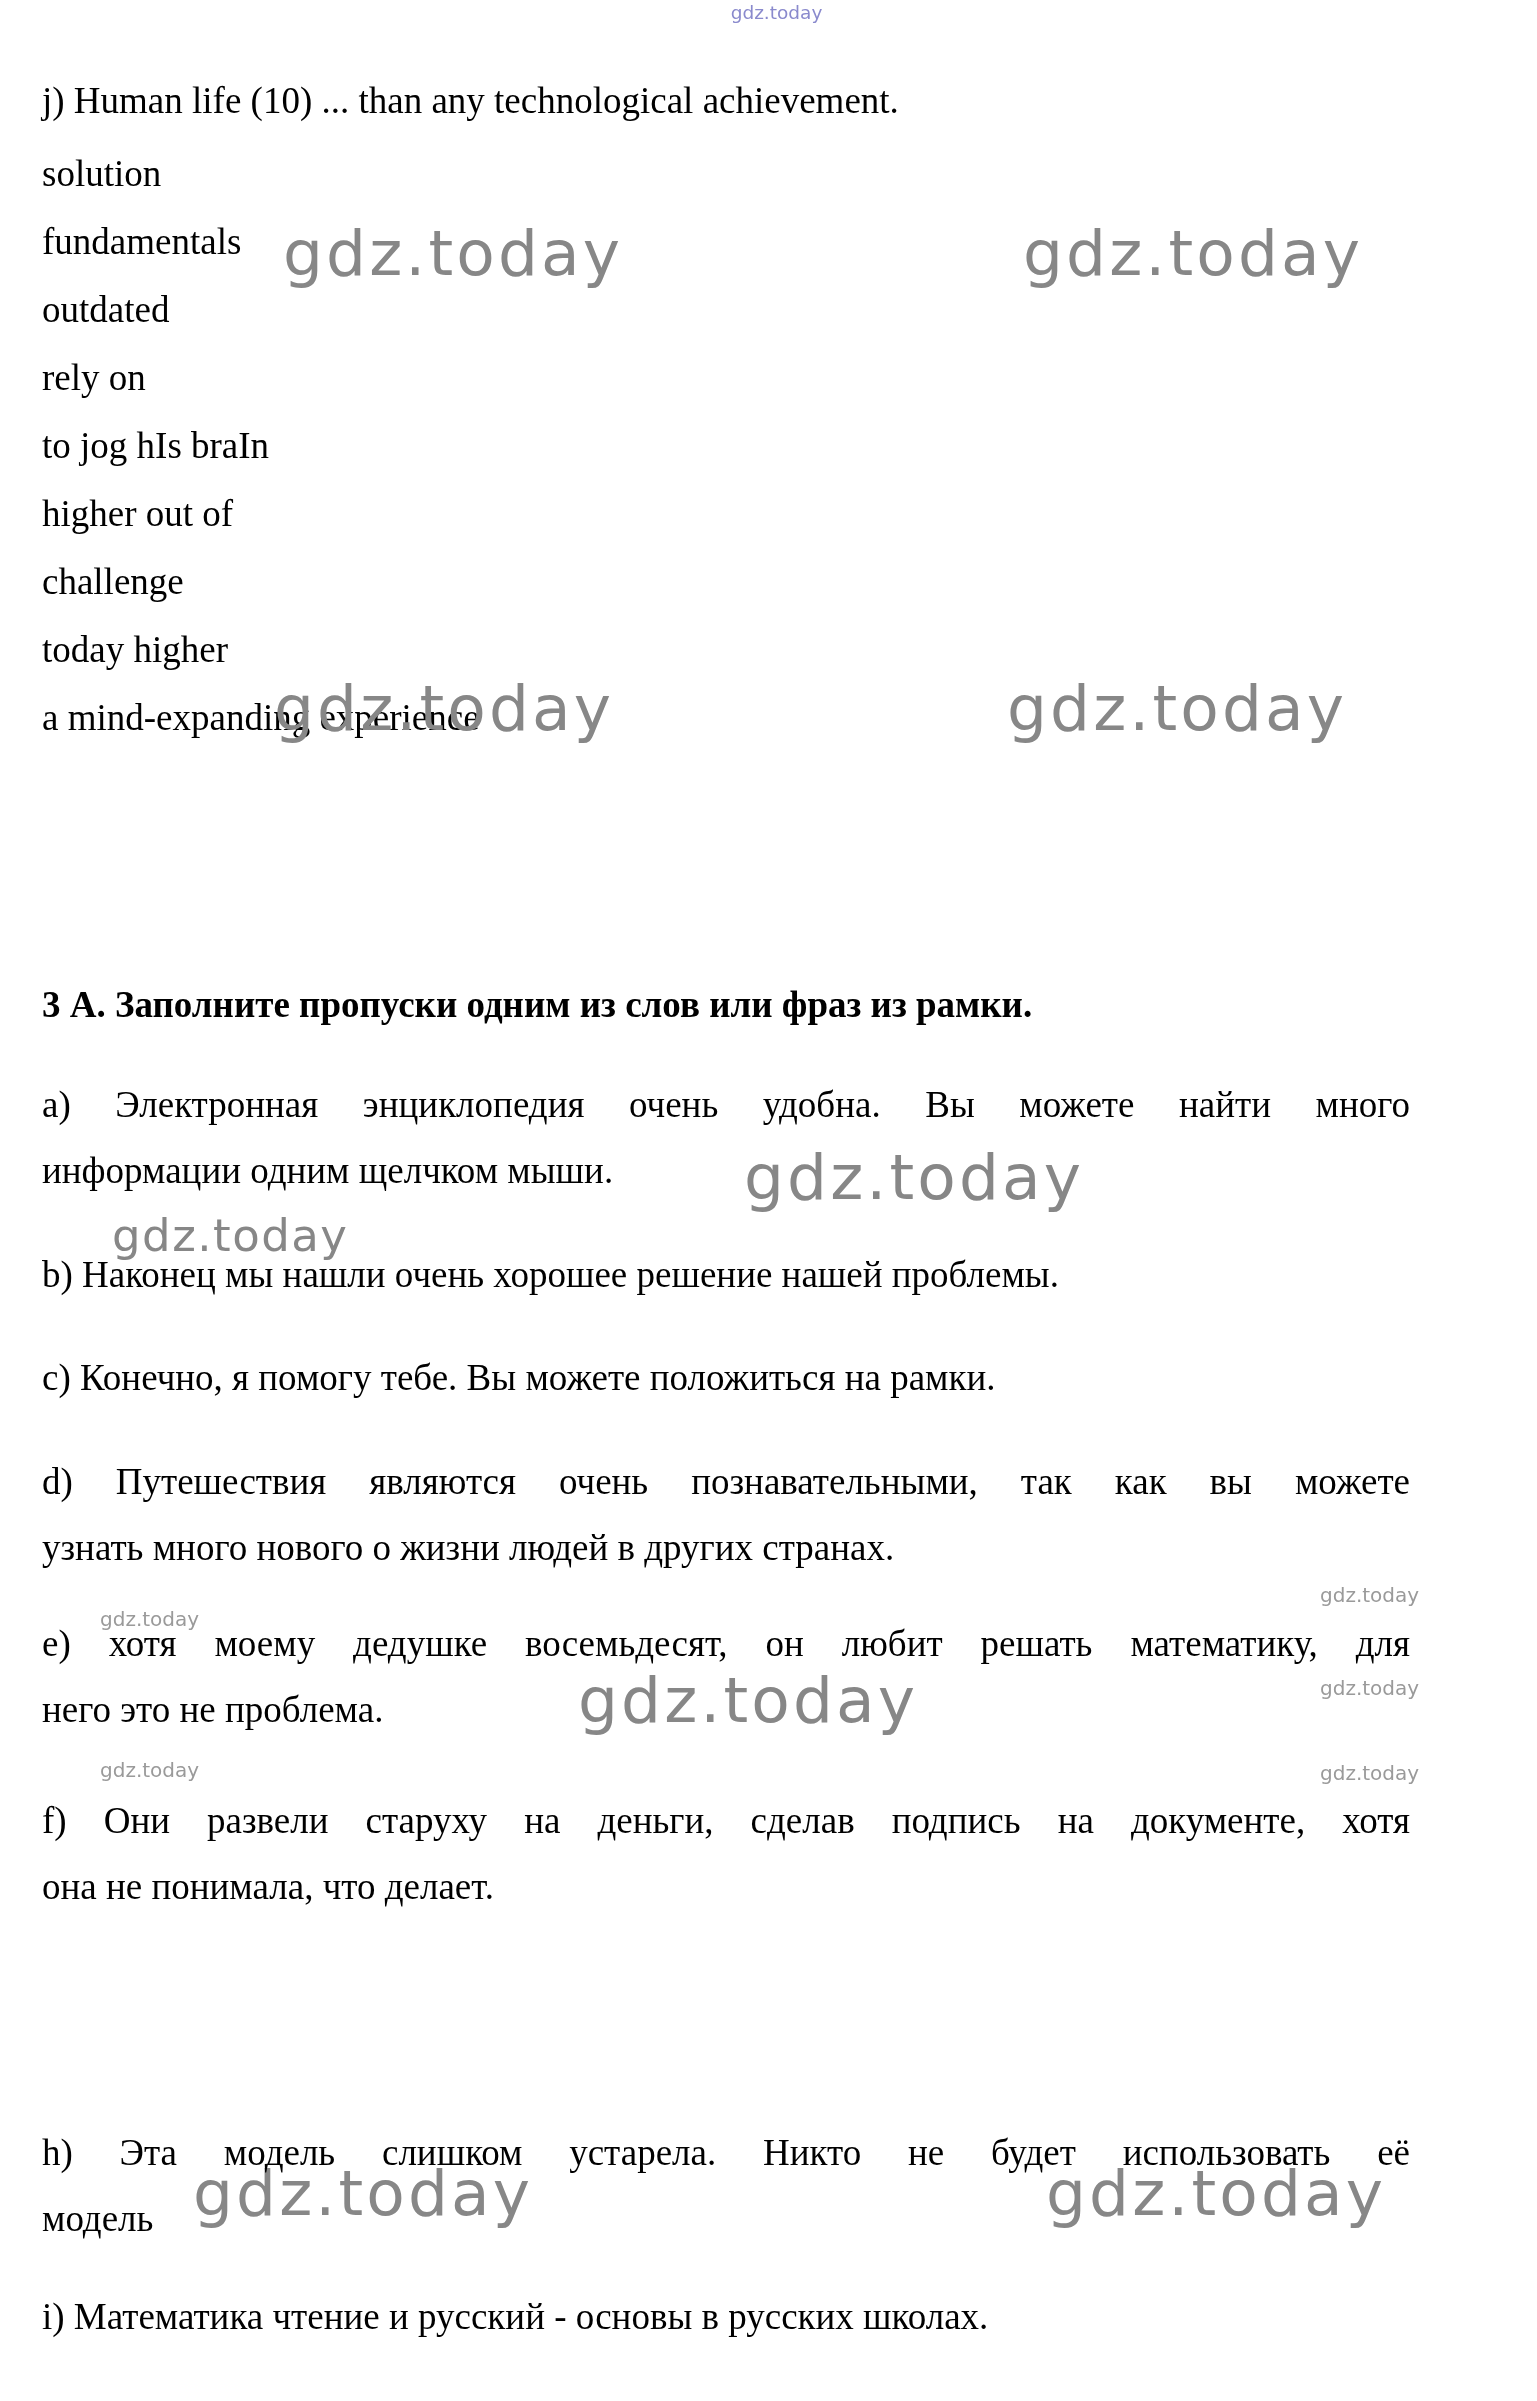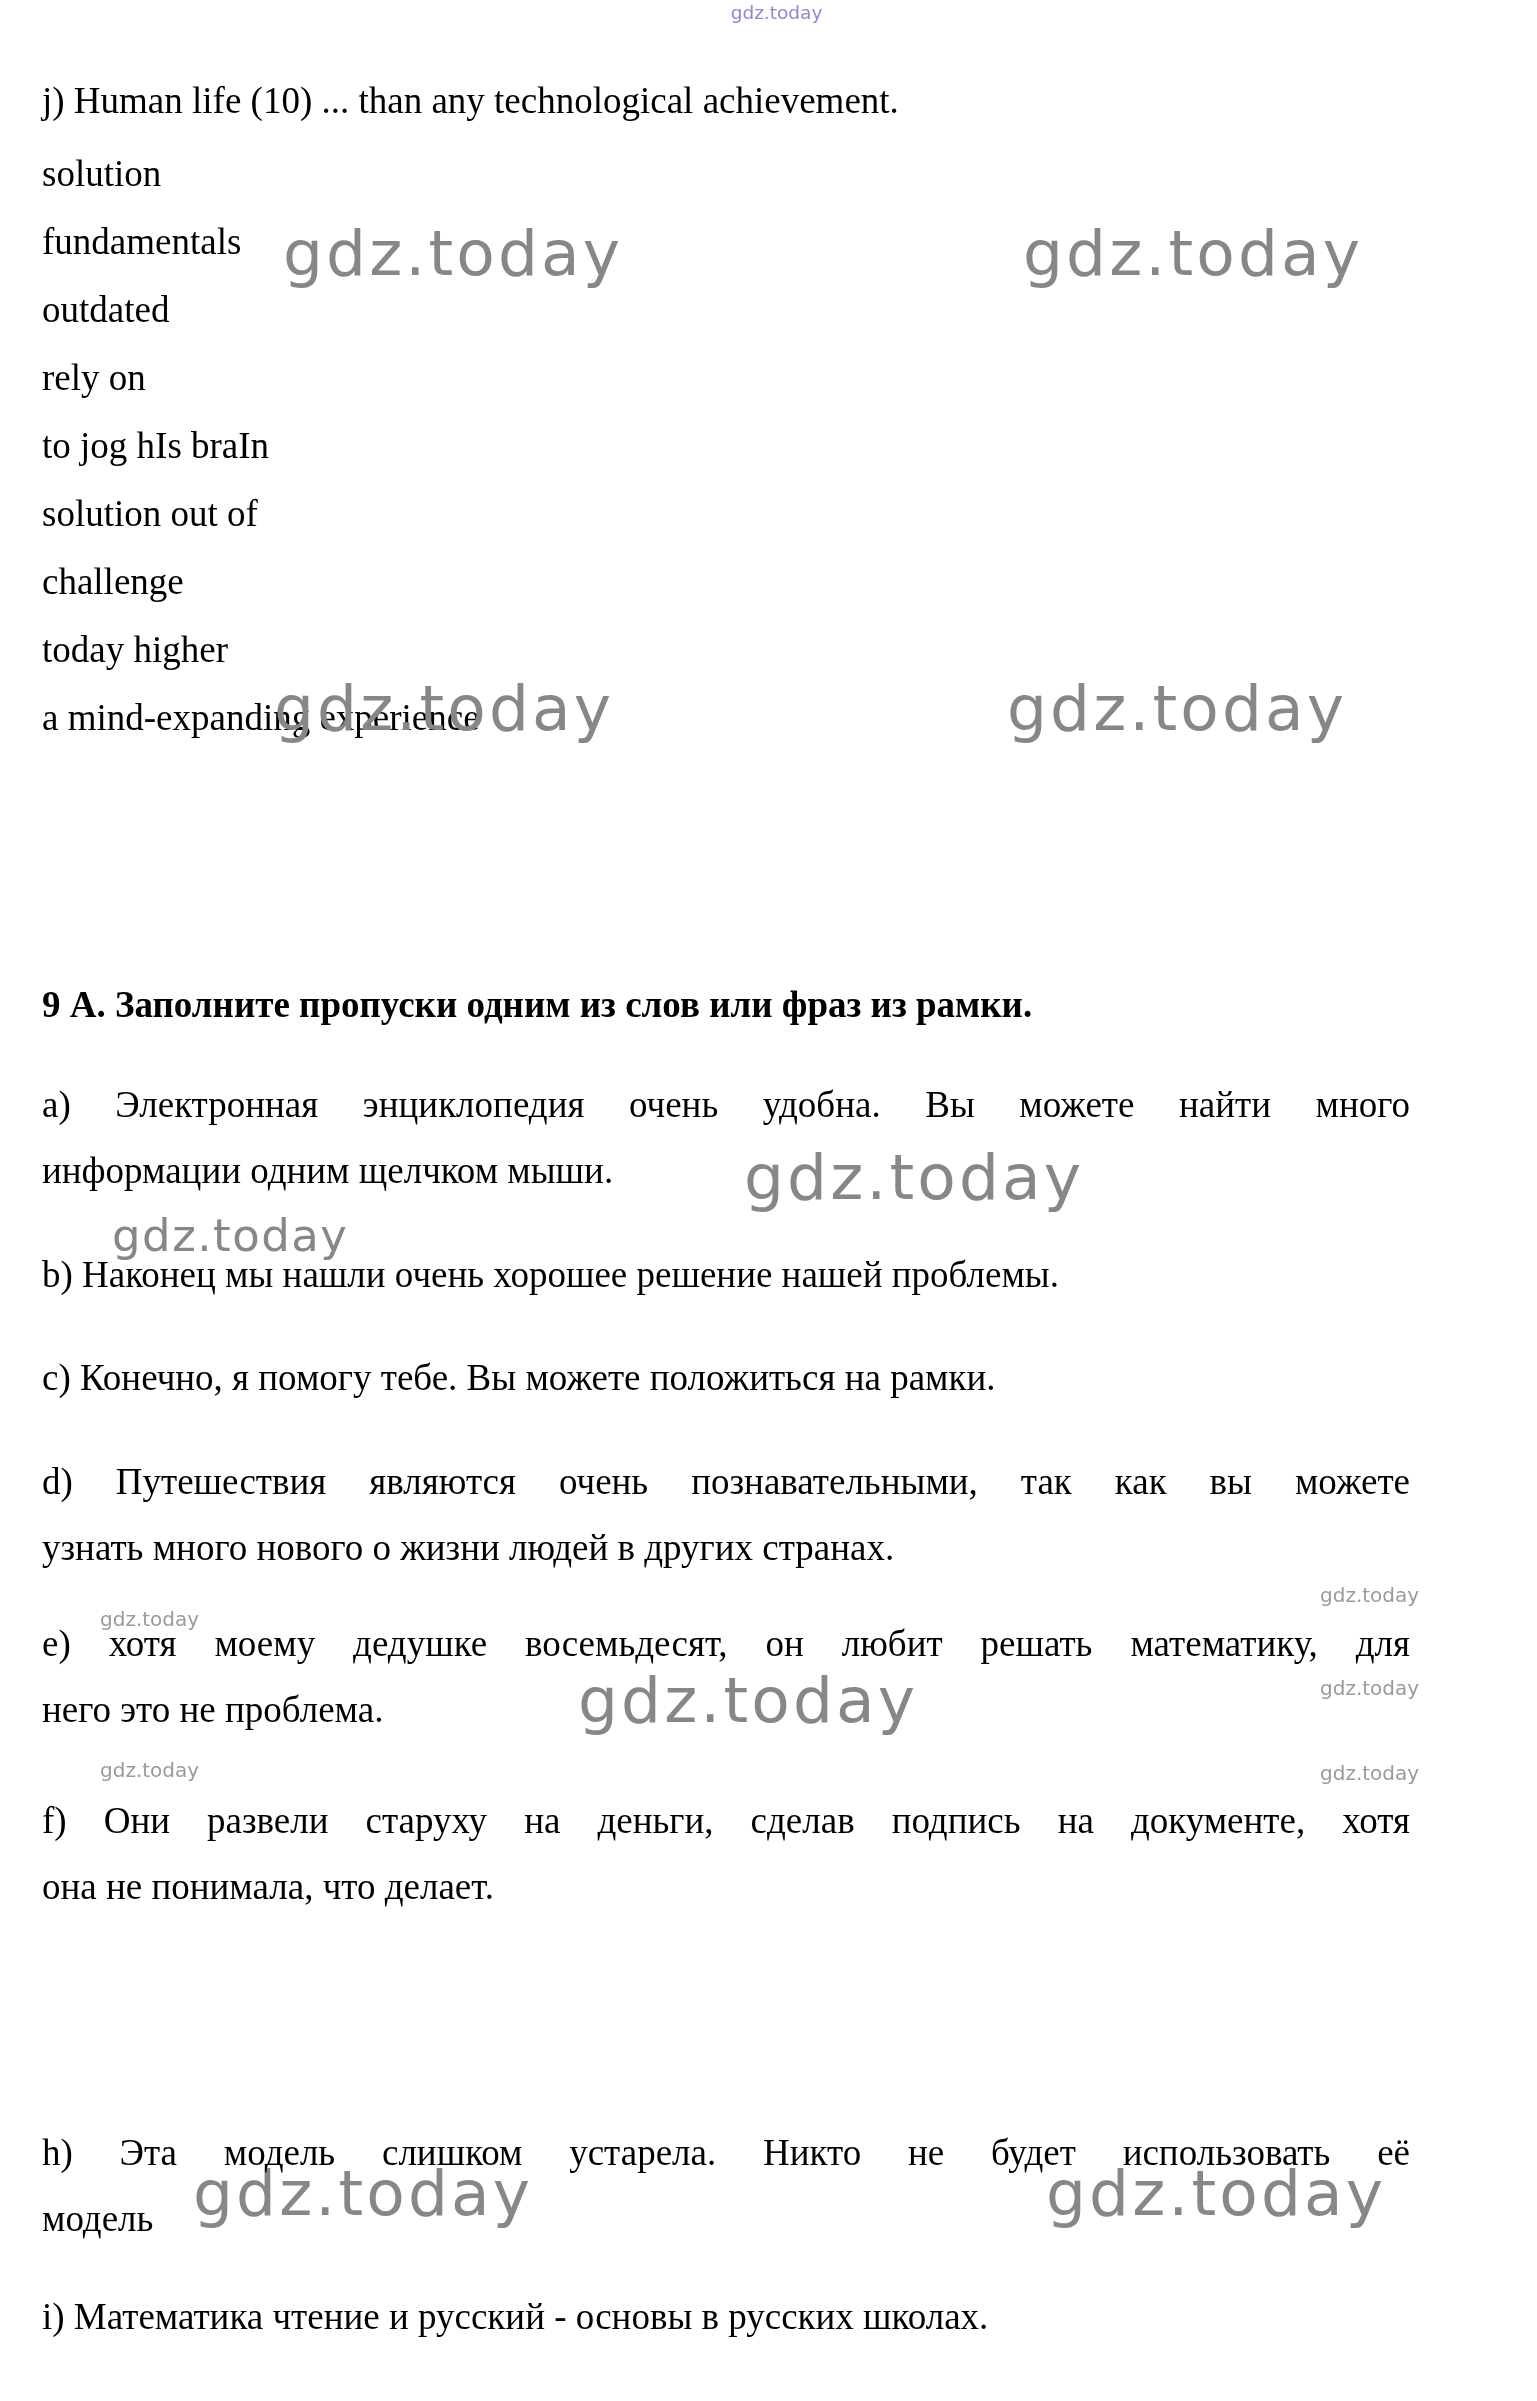--- a/index.html
+++ b/index.html
@@ -76,21 +76,21 @@
   <div class="wm wm-top">gdz.today</div>
 
   <div class="line" style="top:79px">j) Human life (10) ... than any technological achievement.</div>
 
   <div class="word-box" style="top:140px">
     <div class="word">solution</div>
     <div class="word">fundamentals</div>
     <div class="word">outdated</div>
     <div class="word">rely on</div>
     <div class="word">to jog hIs braIn</div>
-    <div class="word">solution out of</div>
+    <div class="word">higher out of</div>
     <div class="word">challenge</div>
     <div class="word">today higher</div>
     <div class="word">a mind-expanding experience</div>
   </div>
 
   <div class="wm wm-lg" style="left:283px;  top:217px">gdz.today</div>
   <div class="wm wm-lg" style="left:1023px; top:217px">gdz.today</div>
   <div class="wm wm-lg" style="left:274px;  top:672px">gdz.today</div>
   <div class="wm wm-lg" style="left:1007px; top:672px">gdz.today</div>
   <div class="wm wm-lg" style="left:744px;  top:1141px">gdz.today</div>
@@ -98,21 +98,21 @@
   <div class="wm wm-lg" style="left:578px;  top:1664px">gdz.today</div>
   <div class="wm wm-lg" style="left:193px;  top:2157px">gdz.today</div>
   <div class="wm wm-lg" style="left:1046px; top:2157px">gdz.today</div>
 
   <div class="wm wm-sm" style="left:100px;  top:1607px">gdz.today</div>
   <div class="wm wm-sm" style="left:1320px; top:1583px">gdz.today</div>
   <div class="wm wm-sm" style="left:1320px; top:1676px">gdz.today</div>
   <div class="wm wm-sm" style="left:100px;  top:1758px">gdz.today</div>
   <div class="wm wm-sm" style="left:1320px; top:1761px">gdz.today</div>
 
-  <div class="heading" style="top:983px">9 А. Заполните пропуски одним из слов или фраз из рамки.</div>
+  <div class="heading" style="top:983px">3 А. Заполните пропуски одним из слов или фраз из рамки.</div>
 
   <div class="para" style="top:1072px">
     <div class="tline just">a) Электронная энциклопедия очень удобна. Вы можете найти много</div>
     <div class="tline">информации одним щелчком мыши.</div>
   </div>
 
   <div class="para" style="top:1242px">
     <div class="tline">b) Наконец мы нашли очень хорошее решение нашей проблемы.</div>
   </div>
 

